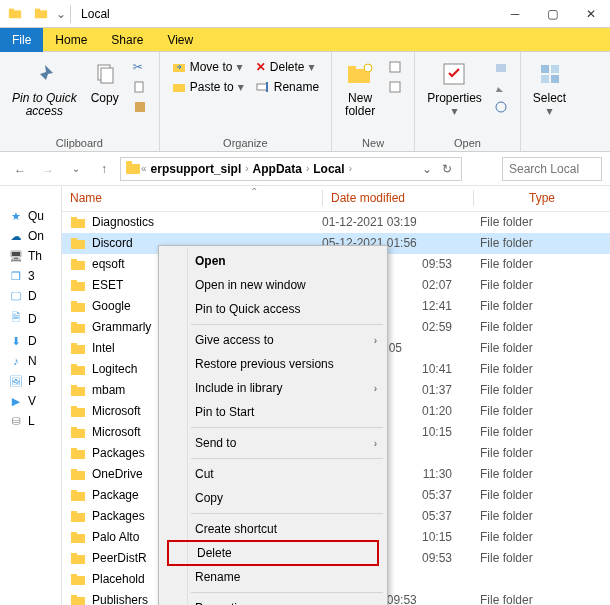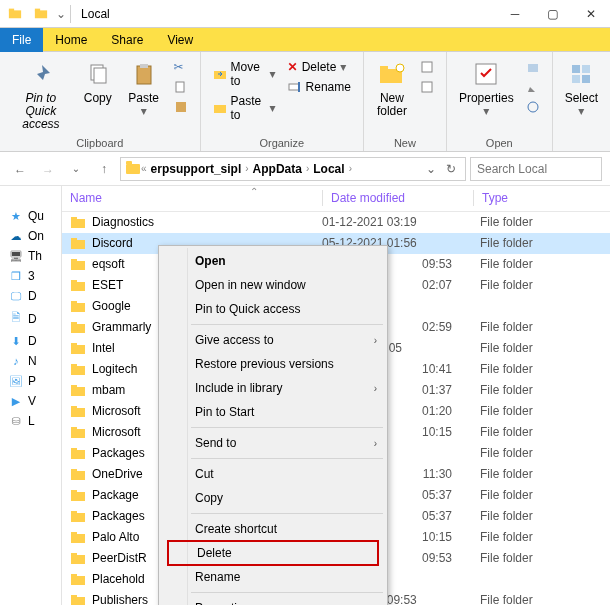--- a/index.html
+++ b/index.html
@@ -34,35 +34,35 @@
   .small-btn { display: flex; align-items: center; gap: 4px; padding: 2px 2px; }
   .carat { font-size: 12px; color: #666; }
 
   
   .navbar { display: flex; align-items: center; height: 34px; background: #fff; border-bottom: 1px solid #e3e3e3; padding: 0 8px; gap: 4px; }
   .nav-arrow { width: 24px; height: 24px; display: flex; align-items: center; justify-content: center; color: #666; }
   .breadcrumb { flex: 1; display: flex; align-items: center; border: 1px solid #cfcfcf; height: 24px; padding: 0 4px; background: #fff; }
   .breadcrumb .seg { padding: 0 4px; font-weight: bold; }
   .breadcrumb .sep { color: #888; font-size: 10px; }
   .bc-icon { width:16px; display:flex; align-items:center; justify-content:center;}
-  .search { width: 132px; border: 1px solid #cfcfcf; height: 24px; padding: 0 6px; background: #fff; }
+  .search { width: 100px; border: 1px solid #cfcfcf; height: 24px; padding: 0 6px; background: #fff; margin-left: 36px; }
   .refresh { width: 20px; display: flex; align-items: center; justify-content: center; color: #666; }
 
   
   .body { display: flex; height: calc(605px - 28px - 24px - 100px - 34px); }
   .nav-pane { width: 62px; background: #fff; border-right: 1px solid #e3e3e3; overflow: hidden; padding-top: 20px; }
   .qa-item { display: flex; align-items: center; padding: 3px 4px 3px 8px; gap: 4px; white-space: nowrap; }
   .qa-icon { width: 16px; display: flex; align-items: center; justify-content: center; font-size: 11px; }
 
   .file-pane { flex: 1; display: flex; flex-direction: column; position: relative; }
   .columns { display: flex; height: 26px; border-bottom: 1px solid #e8e8e8; align-items: center; position: relative; }
-  .col { padding: 0 8px; color: #8b5cf6; font-size: 12px; }
+  .col { padding: 0 8px; color: #c2410c; font-size: 12px; }
   .col-name { flex: 0 0 260px; }
   .col-date { flex: 0 0 150px; }
-  .col-type { flex: 1; }
+  .col-type { flex: 1; margin-left: 47px; }
   .col-sep { width:1px; height:16px; background:#e0e0e0; }
   .col-sorter { position:absolute; left:188px; top:0; color:#888; font-size:10px;}
 
   .rows { overflow: hidden; }
   .row { display: flex; align-items: center; height: 21px; }
   .row.selected { background: #cde8ff; }
   .cell-name { flex: 0 0 260px; display: flex; align-items: center; padding-left: 8px; overflow:hidden;}
   .cell-date { flex: 0 0 150px; color: #555; }
   .cell-type { flex: 1; color: #555; padding-left:8px;}
   .fi { width: 16px; height: 16px; margin-right: 6px; }
@@ -135,29 +135,20 @@
       </div>
       <div class="big-btn">
         <div class="bi">
           <svg width="24" height="24" viewBox="0 0 24 24">
               <rect x="5" y="3" width="12" height="15" fill="#fff" stroke="#888"></rect>
               <rect x="8" y="6" width="12" height="15" fill="#fff" stroke="#888"></rect>
             </svg>
         </div>
         <div class="lbl">Copy</div>
       </div>
-      <div class="big-btn">
-        <div class="bi">
-          <svg width="24" height="24" viewBox="0 0 24 24">
-              <rect x="5" y="4" width="14" height="18" fill="#d8a85a" stroke="#9a7530"></rect>
-              <rect x="8" y="2" width="8" height="4" fill="#ccc"></rect>
-            </svg>
-        </div>
-        <div class="lbl"><span>Paste</span> <span class="carat">▾</span></div>
-      </div>
       <div class="small-col">
         <div class="small-btn">
             <span style="color:#4678b5;">✂</span>
           </div>
         <div class="small-btn">
             <svg width="14" height="14" viewBox="0 0 14 14">
               <rect x="2" y="2" width="8" height="10" fill="#fff" stroke="#888"></rect>
             </svg>
           </div>
         <div class="small-btn">
@@ -429,20 +420,21 @@
         <div class="row">
           <div class="cell-name">
             <span class="fi">
               <svg width="16" height="16" viewBox="0 0 16 16">
                 <rect x="1" y="5" width="14" height="9" fill="#ffcf4b"></rect>
                 <rect x="1" y="3" width="6" height="3" fill="#ffcf4b"></rect>
               </svg>
             </span>
             <span>Google</span>
           </div>
+          <div class="cell-date" style="text-align:right;padding-right:20px;">12:41</div>
           <div class="cell-type">File folder</div>
         </div>
         <div class="row">
           <div class="cell-name">
             <span class="fi">
               <svg width="16" height="16" viewBox="0 0 16 16">
                 <rect x="1" y="5" width="14" height="9" fill="#ffcf4b"></rect>
                 <rect x="1" y="3" width="6" height="3" fill="#ffcf4b"></rect>
               </svg>
             </span>

